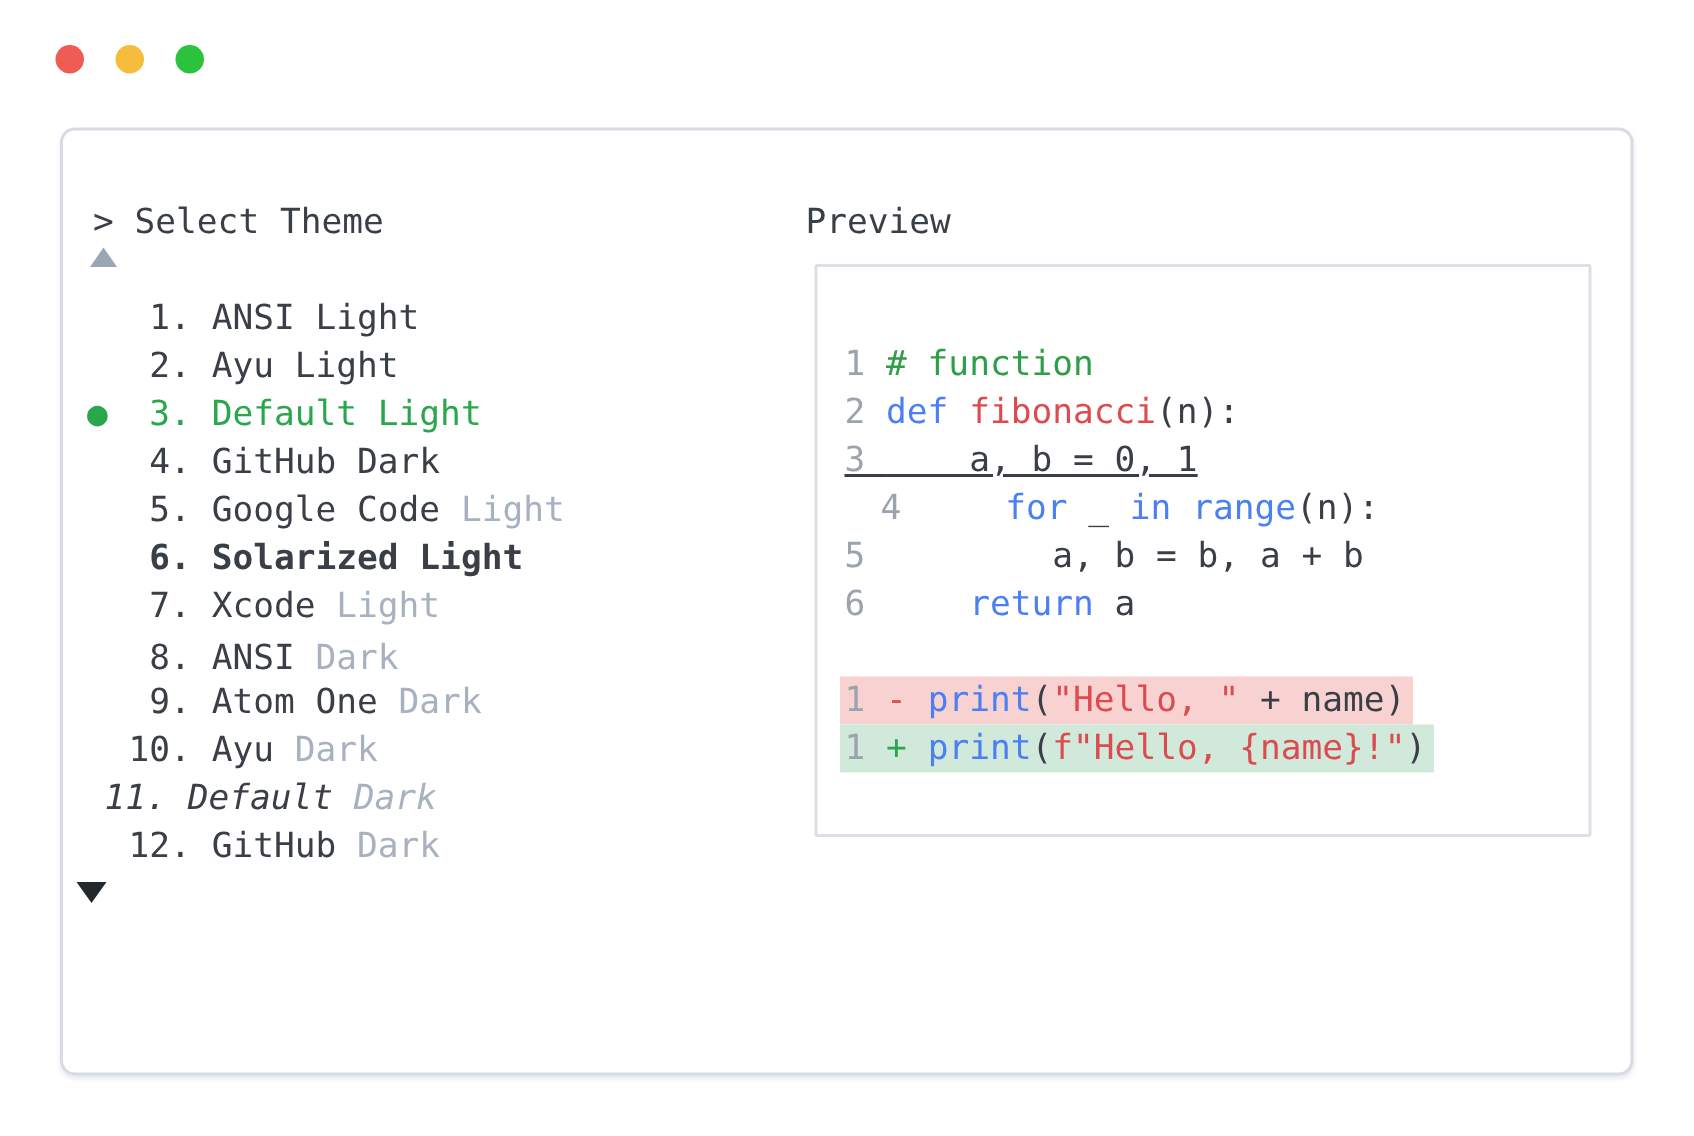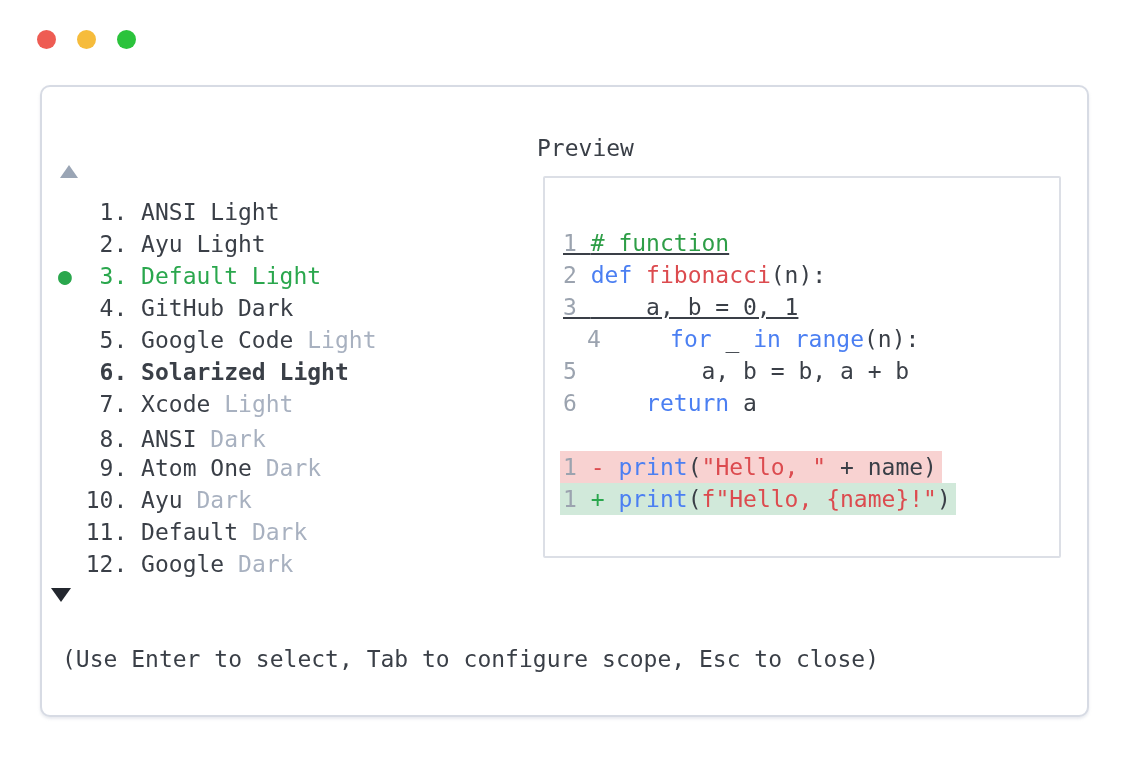--- a/index.html
+++ b/index.html
@@ -49,44 +49,44 @@
 </style>
 </head>
 <body>
 
 <div>
   <span class="light" style="left: 37px; background: rgb(238, 92, 83);"></span>
   <span class="light" style="left: 77px; background: rgb(246, 188, 60);"></span>
   <span class="light" style="left: 117px; background: rgb(43, 195, 60);"></span>
 
   <div class="panel">
+    <pre class="row" style="left:20px;top:45px">&gt; Select Theme</pre>
     <pre class="row" style="left:495px;top:45px">Preview</pre>
 
     <div class="arrow-up"></div>
     <div id="theme-list">
         <pre class="row item" style="left: 16px; top: 109px;"><span>  </span><span> 1. </span><span>ANSI Light</span></pre>
         <pre class="row item" style="left: 16px; top: 141px;"><span>  </span><span> 2. </span><span>Ayu Light</span></pre>
         <pre class="row item selected" style="left: 16px; top: 173px;"><span>● </span><span> 3. </span><span>Default Light</span></pre>
         <pre class="row item" style="left: 16px; top: 205px;"><span>  </span><span> 4. </span><span>GitHub Dark</span></pre>
         <pre class="row item" style="left: 16px; top: 237px;"><span>  </span><span> 5. </span><span>Google Code </span><span class="muted">Light</span></pre>
         <pre class="row item" style="left: 16px; top: 269px; font-weight: bold;"><span>  </span><span> 6. </span><span>Solarized Light</span></pre>
         <pre class="row item" style="left: 16px; top: 301px;"><span>  </span><span> 7. </span><span>Xcode </span><span class="muted">Light</span></pre>
         <pre class="row item" style="left: 16px; top: 336px;"><span>  </span><span> 8. </span><span>ANSI </span><span class="muted">Dark</span></pre>
         <pre class="row item" style="left: 16px; top: 365px;"><span>  </span><span> 9. </span><span>Atom One </span><span class="muted">Dark</span></pre>
         <pre class="row item" style="left: 16px; top: 397px;"><span>  </span><span>10. </span><span>Ayu </span><span class="muted">Dark</span></pre>
-        <pre class="row item" style="left: 16px; top: 429px;"><span>  </span><span>11. </span><span>Default </span><span class="muted">Dark</span></pre>
-        <pre class="row item" style="left: 16px; top: 461px;"><span>  </span><span>12. </span><span>Google </span><span class="muted">Dark</span></pre>
+        <pre class="row item" style="left: 0; top: 429px; font-style: italic;"><span>  </span><span>11. </span><span>Default </span><span class="muted">Dark</span></pre>
+        <pre class="row item" style="left: 16px; top: 461px;"><span>  </span><span>12. </span><span>GitHub </span><span class="muted">Dark</span></pre>
       </div>
     <div class="arrow-down"></div>
 
-    <pre class="row footer" style="left:20px;top:556px">(Use Enter to select, Tab to configure scope, Esc to close)</pre>
 
     <div class="preview-box">
       <div id="code">
-          <pre class="code-line" style="left: 18px; top: 49px; text-decoration: underline;"><span class="t-ln">1 </span><span class="t-com"># function</span></pre>
+          <pre class="code-line" style="left: 18px; top: 49px;"><span class="t-ln">1 </span><span class="t-com"># function</span></pre>
           <pre class="code-line" style="left: 18px; top: 81px;"><span class="t-ln">2 </span><span class="t-kw">def</span><span class="t-plain"> </span><span class="t-red">fibonacci</span><span class="t-plain">(n):</span></pre>
           <pre class="code-line" style="left: 18px; top: 113px; text-decoration: underline;"><span class="t-ln">3 </span><span class="t-plain">    a, b = 0, 1</span></pre>
           <pre class="code-line" style="left: 18px; top: 145px; margin-left: 24px;"><span class="t-ln">4 </span><span class="t-plain">    </span><span class="t-kw">for</span><span class="t-plain"> _ </span><span class="t-kw">in</span><span class="t-plain"> </span><span class="t-kw">range</span><span class="t-plain">(n):</span></pre>
           <pre class="code-line" style="left: 18px; top: 177px;"><span class="t-ln">5 </span><span class="t-plain">        a, b = b, a + b</span></pre>
           <pre class="code-line" style="left: 18px; top: 209px;"><span class="t-ln">6 </span><span class="t-plain">    </span><span class="t-kw">return</span><span class="t-plain"> a</span></pre>
           <pre class="code-line" style="left: 15px; top: 273px;"><span class="band removed"><span class="t-ln">1 </span><span class="t-minus">-</span><span class="t-plain"> </span><span class="t-kw">print</span><span class="t-plain">(</span><span class="t-red">"Hello, "</span><span class="t-plain"> + name)</span></span></pre>
           <pre class="code-line" style="left: 15px; top: 305px;"><span class="band added"><span class="t-ln">1 </span><span class="t-plus">+</span><span class="t-plain"> </span><span class="t-kw">print</span><span class="t-plain">(</span><span class="t-red">f"Hello, {name}!"</span><span class="t-plain">)</span></span></pre>
         </div>
     </div>
   </div>

